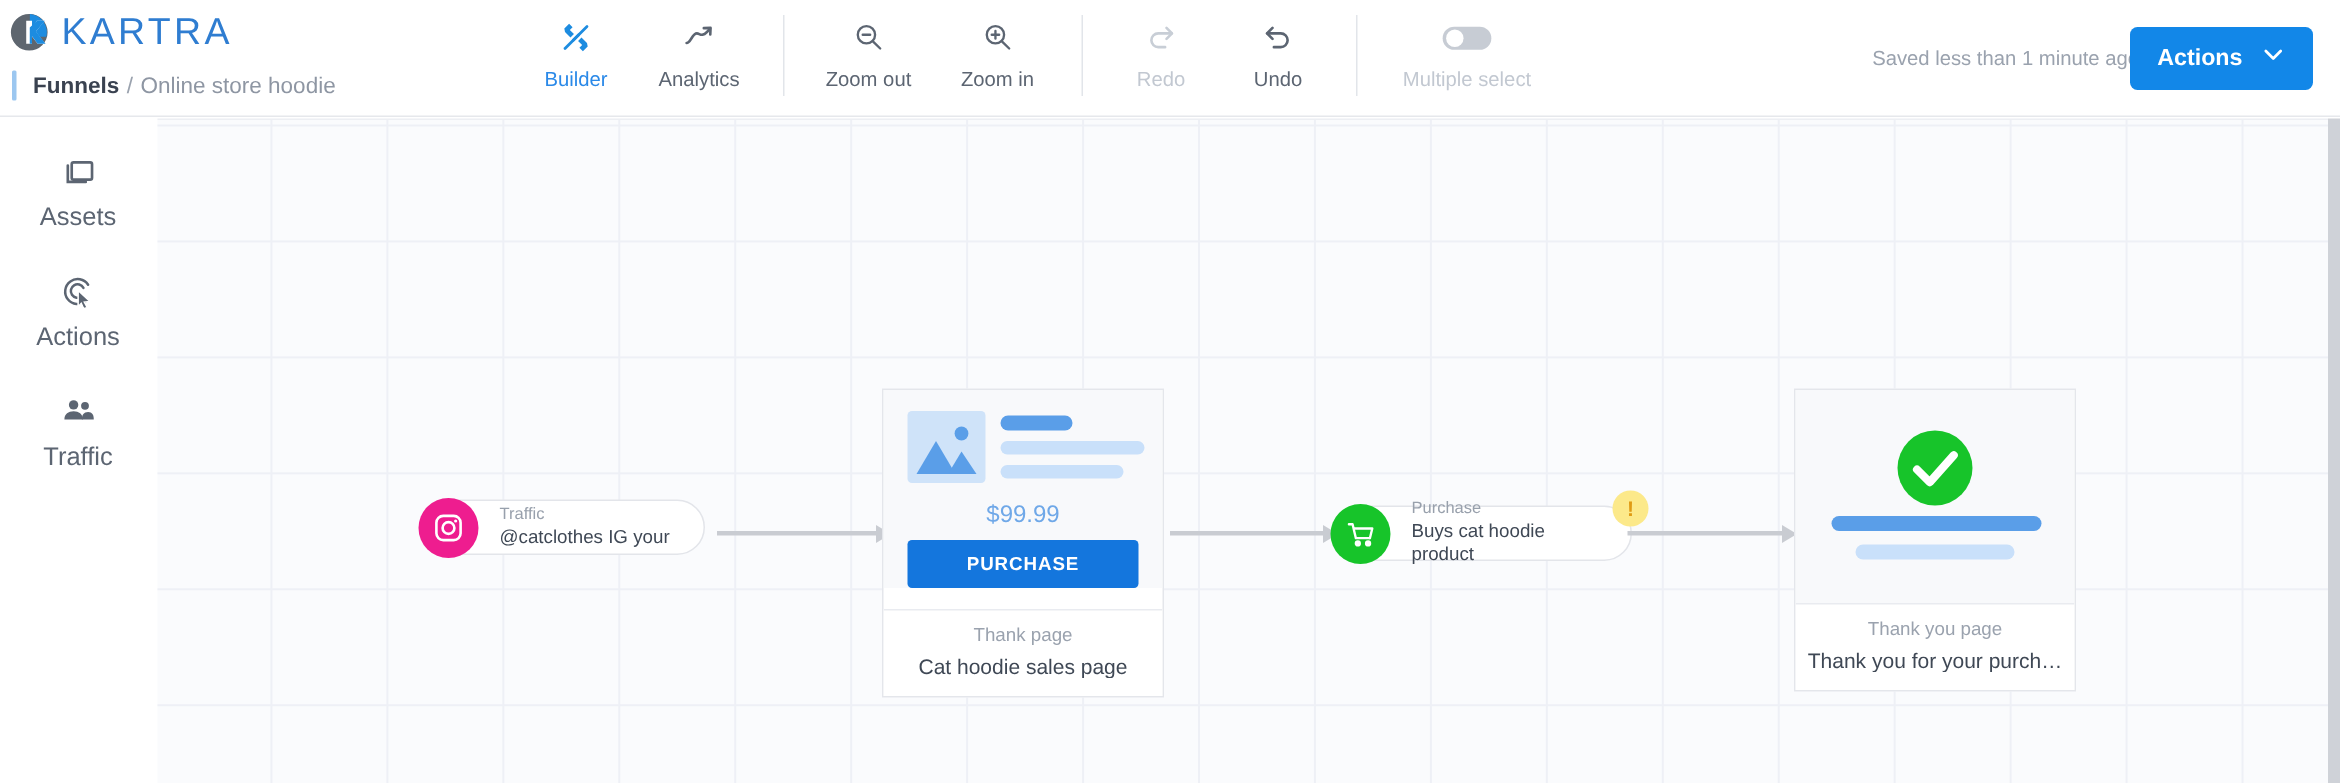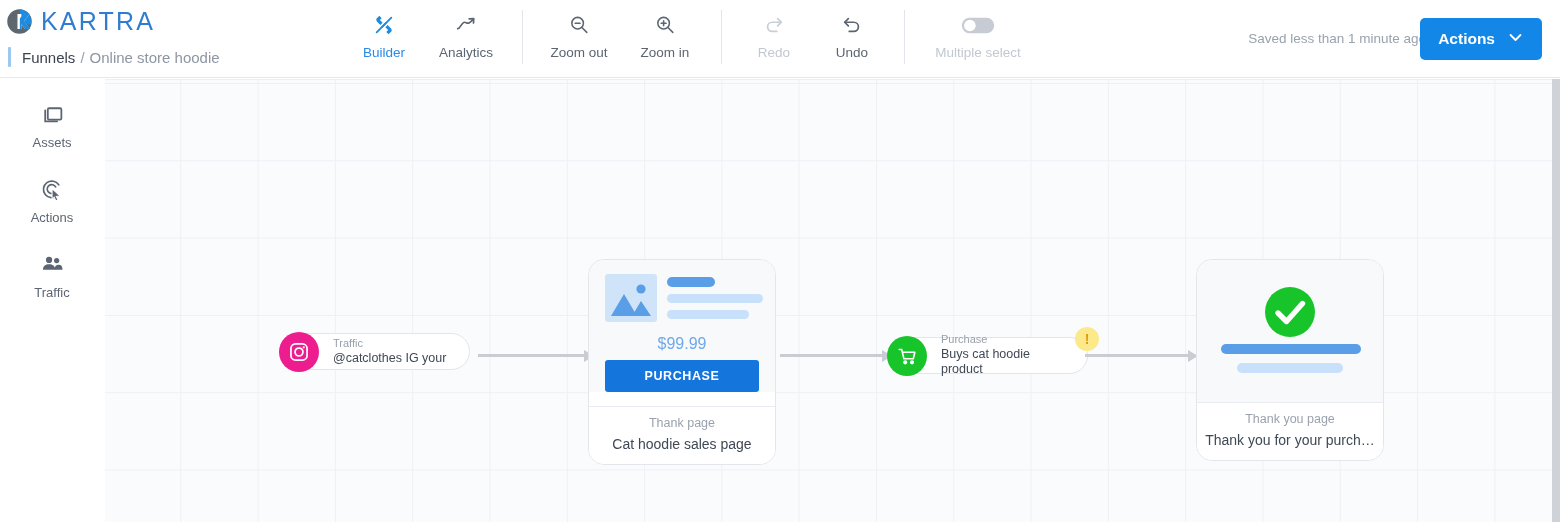--- a/index.html
+++ b/index.html
@@ -28,21 +28,21 @@
     color: #2f7dd1; font-weight: 500;
   }
   .crumb-row {
     display: flex; align-items: center;
     margin-top: 8px; padding-left: 2px; height: 22px;
   }
   .crumb-accent {
     width: 3px; height: 20px; background: #9cc7f0;
     margin-right: 11px; border-radius: 1px;
   }
-  .crumb-root { font-size: 15px; font-weight: normal; color: #3a4250; }
+  .crumb-root { font-size: 15px; font-weight: bold; color: #3a4250; }
   .crumb-sep  { font-size: 15px; color: #9aa2ae; margin: 0 5px; }
   .crumb-leaf { font-size: 15px; color: #8e96a3; }
 
   
   .toolbar {
     position: absolute; left: 345px; top: 6px;
     display: flex; align-items: flex-start; height: 64px;
   }
   .tool {
     width: 78px; display: flex; flex-direction: column;
@@ -74,21 +74,21 @@
   .sidebar {
     position: absolute; left: 0; top: 79px;
     width: 104px; height: 443px; background: #ffffff;
   }
   .side-item {
     width: 104px; margin-top: 24px;
     display: flex; flex-direction: column; align-items: center; cursor: pointer;
   }
   .side-item:first-child { margin-top: 20px; }
   .side-item .sicon { height: 30px; display: flex; align-items: center; justify-content: center; }
-  .side-item .slabel { font-size: 13px; color: #5c6572; margin-top: 6px; }
+  .side-item .slabel { font-size: 17px; color: #5c6572; margin-top: 6px; }
 
   
   .canvas {
     position: absolute; left: 105px; top: 79px;
     width: 1447px; height: 443px;
     background-color: #fafbfd;
     background-image:
       linear-gradient(to right, #eef0f6 1px, transparent 1px),
       linear-gradient(to bottom, #eef0f6 1px, transparent 1px);
     background-size: 77.3px 77.3px;
@@ -120,21 +120,21 @@
   .warn-badge {
     position: absolute; width: 24px; height: 24px; border-radius: 50%;
     background: #fce98a; display: flex; align-items: center; justify-content: center;
     font-size: 14px; font-weight: bold; color: #e09b14; cursor: pointer;
   }
 
   
   .page-card {
     position: absolute; width: 188px;
     background: #ffffff; border: 1px solid #e4e6eb;
-    border-radius: 16px; overflow: hidden; cursor: pointer;
+    border-radius: 0; overflow: hidden; cursor: pointer;
   }
   .card-preview { background: #f8f9fb; padding: 14px 16px 0 16px; }
   .card-foot { background: #ffffff; border-top: 1px solid #e9ebf0; padding: 9px 8px 12px 8px; text-align: center; }
   .card-kind { font-size: 12.5px; color: #9aa2ae; }
   .card-name { font-size: 14px; color: #3f4855; margin-top: 6px; white-space: nowrap; overflow: hidden; }
 
   .thumb-row { display: flex; gap: 10px; }
   .thumb-img {
     width: 52px; height: 48px; background: #cfe3f9;
     border-radius: 3px; position: relative; overflow: hidden; flex: 0 0 52px;

